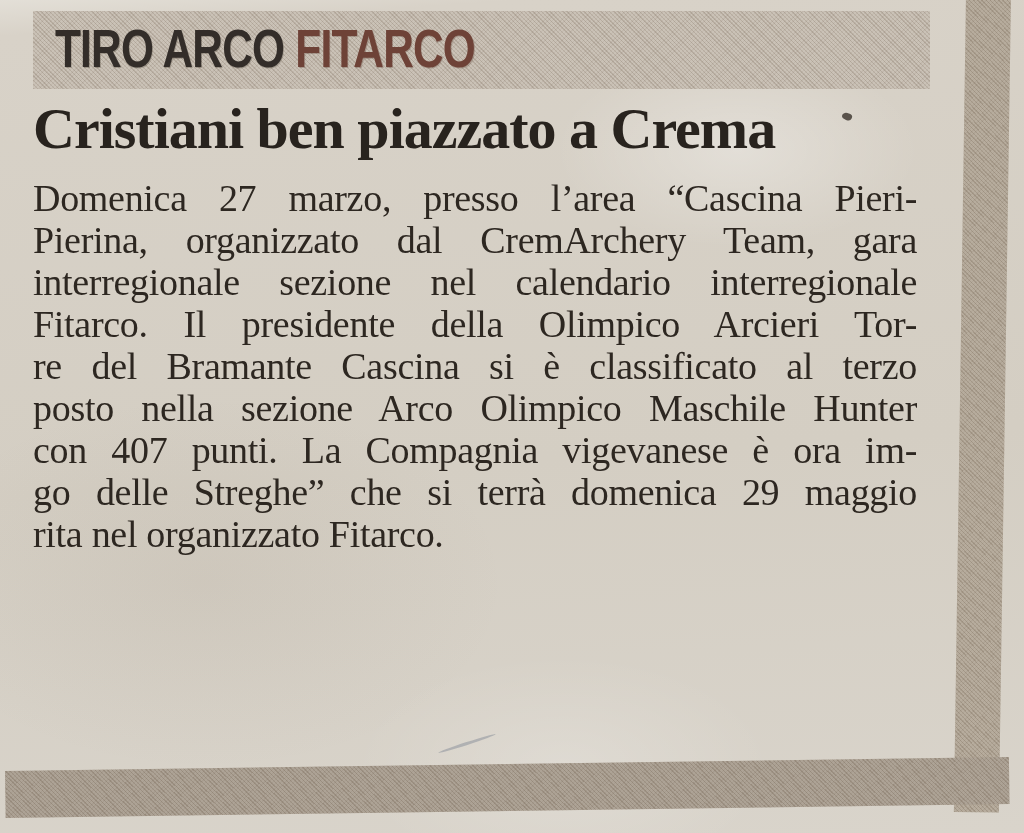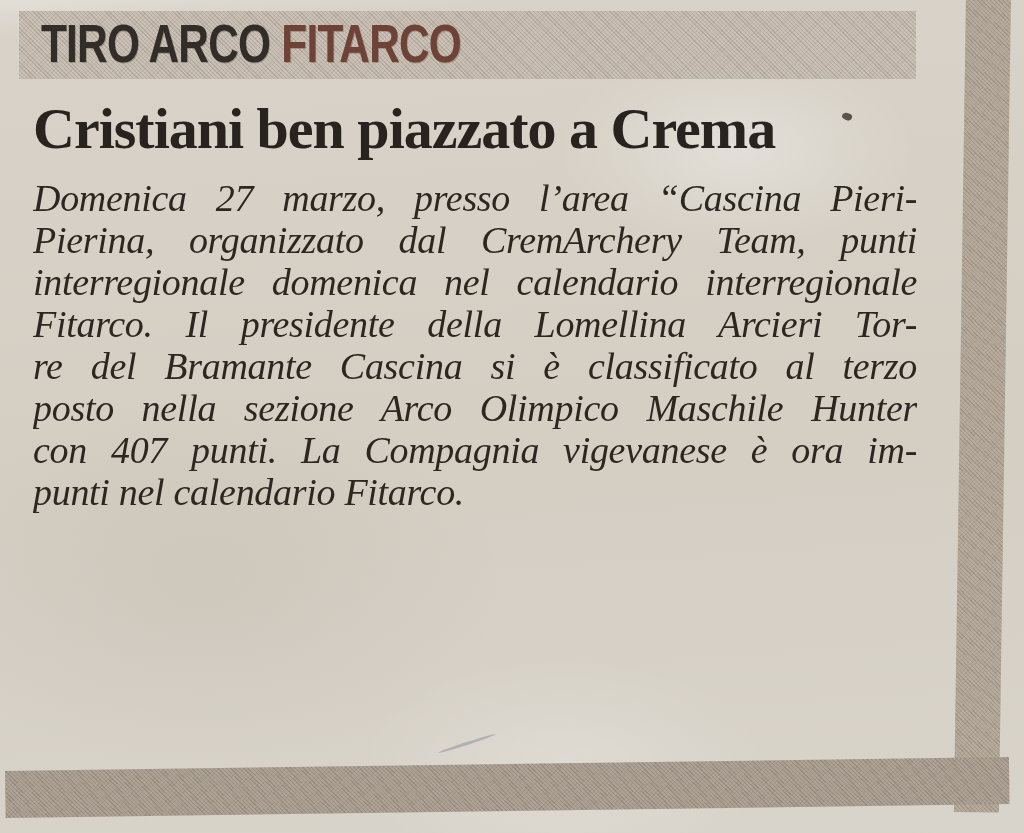--- a/index.html
+++ b/index.html
@@ -11,21 +11,21 @@
       radial-gradient(420px 260px at 20% 70%, rgba(110,92,72,0.07), transparent 72%),
       radial-gradient(300px 160px at 55% 92%, rgba(255,255,255,0.18), transparent 70%),
       linear-gradient(176deg, #e3dfd7 0%, #d8d2c8 4%, #d4cec3 55%, #d9d4cb 100%);
   }
   .halftone {
     background-image:
       repeating-linear-gradient(45deg, rgba(82,64,48,0.14) 0px, rgba(82,64,48,0.14) 1px, rgba(255,255,255,0.06) 1px, rgba(255,255,255,0.06) 3px),
       repeating-linear-gradient(-45deg, rgba(82,64,48,0.08) 0px, rgba(82,64,48,0.08) 1px, transparent 1px, transparent 3px);
   }
   .band {
-    position:absolute; left:19px; top:11px; width:897px; height:68px;
+    position:absolute; left:33px; top:11px; width:897px; height:78px;
     background-color:#c7beb2;
   }
   .kicker {
     position:absolute; left:22px; top:50%;
     transform:translateY(-52%) scaleX(0.80); transform-origin:left center;
     font-family:"Liberation Sans", sans-serif; font-weight:bold;
     font-size:53px; letter-spacing:-1px; white-space:nowrap;
   }
   .k-section { color:#332d29; margin-right:14px; text-shadow:1px 1px 0 rgba(40,30,20,0.25); }
   .k-highlight { color:#6e4237; text-shadow:1px 1px 0 rgba(70,35,25,0.25); }
@@ -34,21 +34,21 @@
     font-family:"Liberation Serif", serif; font-weight:bold;
     font-size:58px; letter-spacing:-1px; color:#28231e; white-space:nowrap;text-align:right;
   }
   .stray-mark {
     position:absolute; left:842px; top:113px; width:10px; height:7px;
     background:#433c35; border-radius:60% 40% 50% 50%;
     transform:rotate(24deg); opacity:0.85;
   }
   .article {
     position:absolute; left:33px; top:177px; width:884px;
-    font-style:italic; font-size:38px; letter-spacing:-0.3px;
+    font-size:38px; letter-spacing:-0.3px;
     color:#2d2721;
   }
   .line {
     height:42px; line-height:42px; overflow:hidden;
     text-align:justify; text-align-last:justify;
   }
   .line:last-child { text-align-last:left; }
   .right-strip {
     position:absolute; left:966px; top:-6px; width:45px; height:818px;
     background-color:#b2a797;
@@ -74,23 +74,24 @@
   <div class="kicker">
     <span class="k-section">TIRO ARCO</span><span class="k-highlight">FITARCO</span>
   </div>
 </div>
 
 <h1 class="headline">Cristiani ben piazzato a Crema</h1>
 <div class="stray-mark"></div>
 
 <div class="article">
   <div class="line">Domenica 27 marzo, presso l’area “Cascina Pieri-</div>
-  <div class="line">Pierina, organizzato dal CremArchery Team, punti</div>
-  <div class="line">interregionale domenica nel calendario interregionale</div>
-  <div class="line">Fitarco. Il presidente della Lomellina Arcieri Tor-</div>
+  <div class="line">Pierina, organizzato dal CremArchery Team, gara</div>
+  <div class="line">interregionale sezione nel calendario interregionale</div>
+  <div class="line">Fitarco. Il presidente della Olimpico Arcieri Tor-</div>
   <div class="line">re del Bramante Cascina si è classificato al terzo</div>
   <div class="line">posto nella sezione Arco Olimpico Maschile Hunter</div>
   <div class="line">con 407 punti. La Compagnia vigevanese è ora im-</div>
-  <div class="line">punti nel calendario Fitarco.</div>
+  <div class="line">go delle Streghe” che si terrà domenica 29 maggio</div>
+  <div class="line">rita nel organizzato Fitarco.</div>
 </div>
 
 <div class="fiber"></div>
 <div class="bottom-band halftone"></div>
 
 </body></html>

